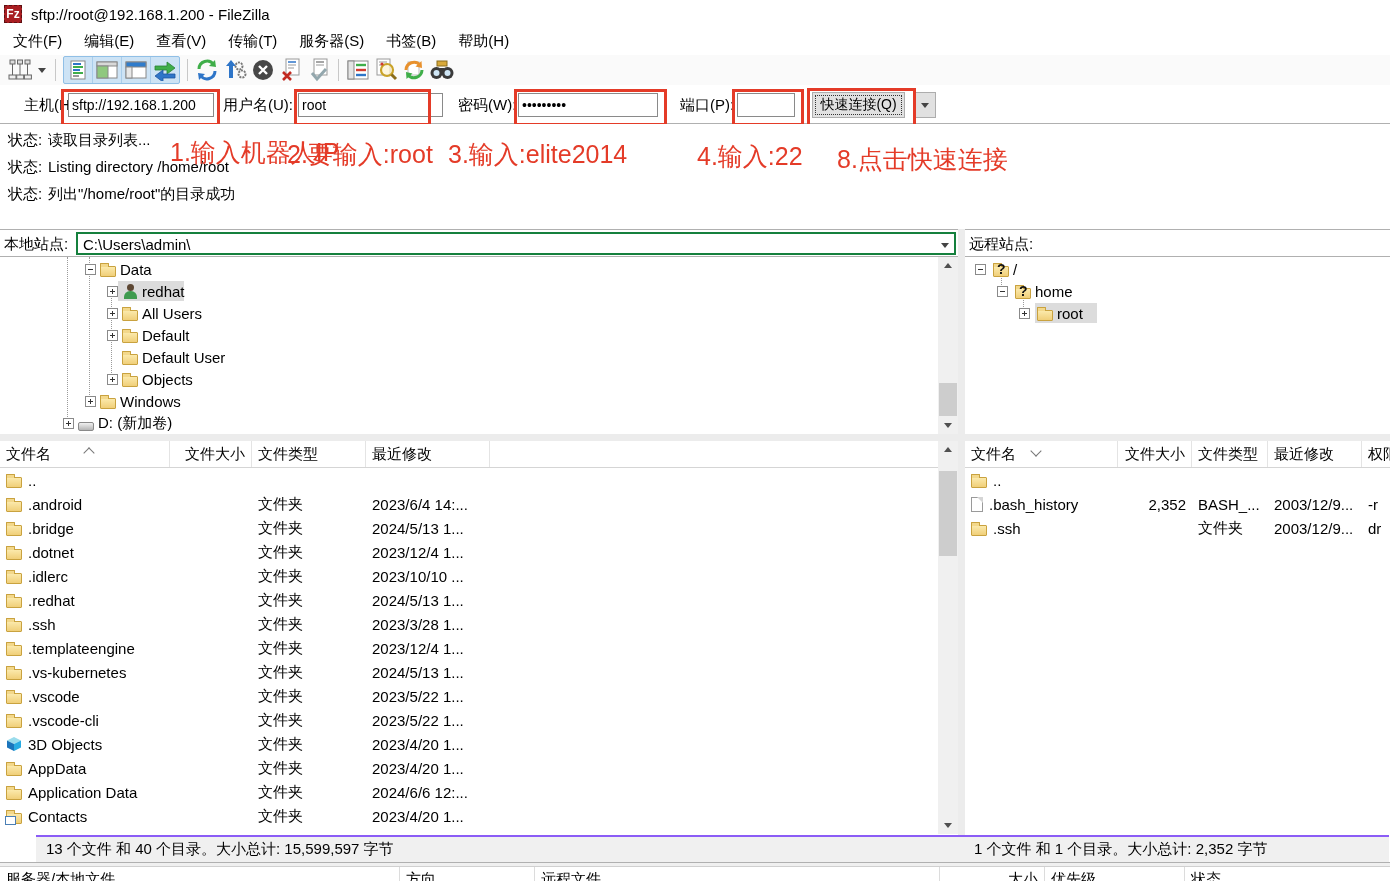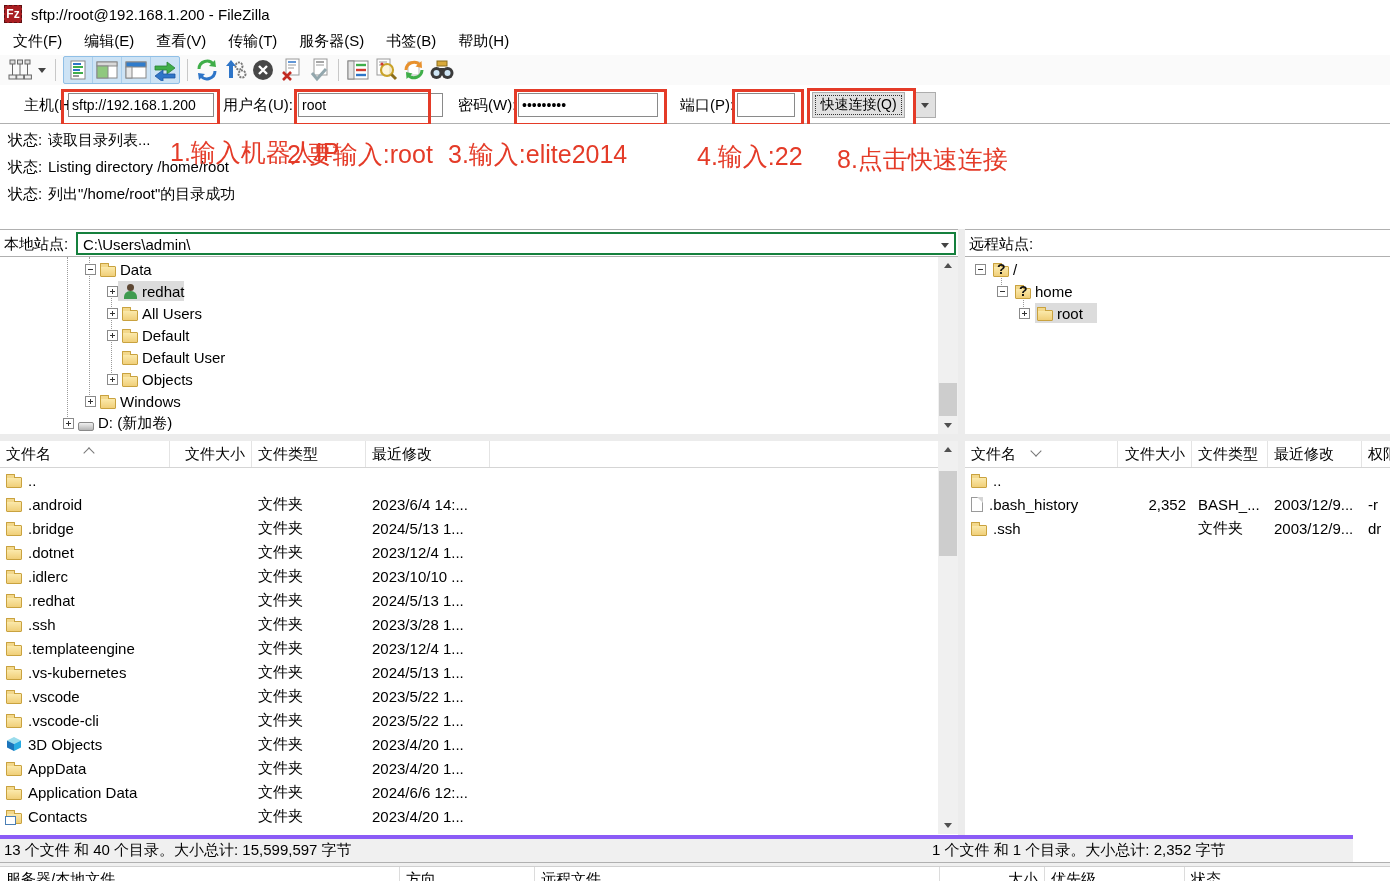--- a/index.html
+++ b/index.html
@@ -72,21 +72,21 @@
   .chev{width:7px;height:7px;border-left:1px solid #777;border-top:1px solid #777;position:absolute;top:8px;}
   .chev.up{transform:rotate(45deg);}
   .chev.down{transform:rotate(225deg);}
   
   .sbar{position:absolute;width:20px;background:#f0f0f0;}
   .sb-btn{position:absolute;left:0;width:20px;height:17px;display:flex;align-items:center;justify-content:center;}
   .sb-btn.up::before{content:"";border:4px solid transparent;border-bottom:5px solid #505050;margin-top:-4px;}
   .sb-btn.down::before{content:"";border:4px solid transparent;border-top:5px solid #505050;margin-top:4px;}
   .sb-thumb{position:absolute;left:1px;width:18px;background:#cdcdcd;}
   
-  .statusbar{position:absolute;top:835px;height:27px;background:#f0f0f0;border-top:4px solid #8b5cf6;display:flex;align-items:center;padding-left:4px;box-sizing:border-box;white-space:nowrap;overflow:hidden;}
+  .statusbar{position:absolute;top:835px;height:27px;background:#f0f0f0;border-top:2px solid #8b5cf6;display:flex;align-items:center;padding-left:10px;box-sizing:border-box;white-space:nowrap;overflow:hidden;margin-left:36px;}
   
   .queue-gap{position:absolute;top:862px;left:0;width:100%;height:4px;background:#f0f0f0;border-top:1px solid #b0b0b0;box-sizing:border-box;}
   .queue-hdr{position:absolute;top:866px;left:0;width:100%;height:24px;background:#fff;display:flex;border-top:1px solid #d0d0d0;}
   .queue-hdr .hcell{border-right:1px solid #dcdcdc;}
 </style>
 </head>
 <body>
 
 <div class="titlebar">
   <span class="fz-logo">Fz</span>

